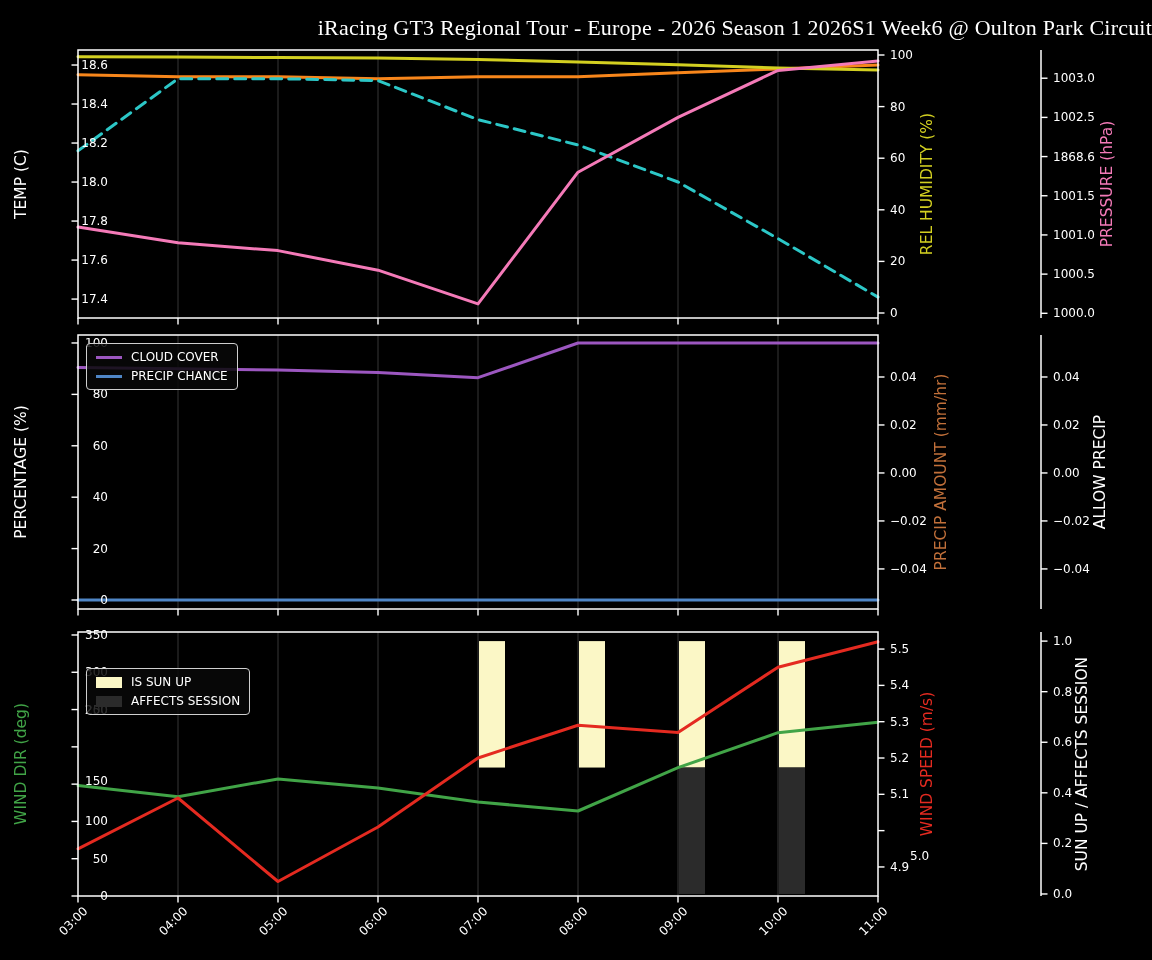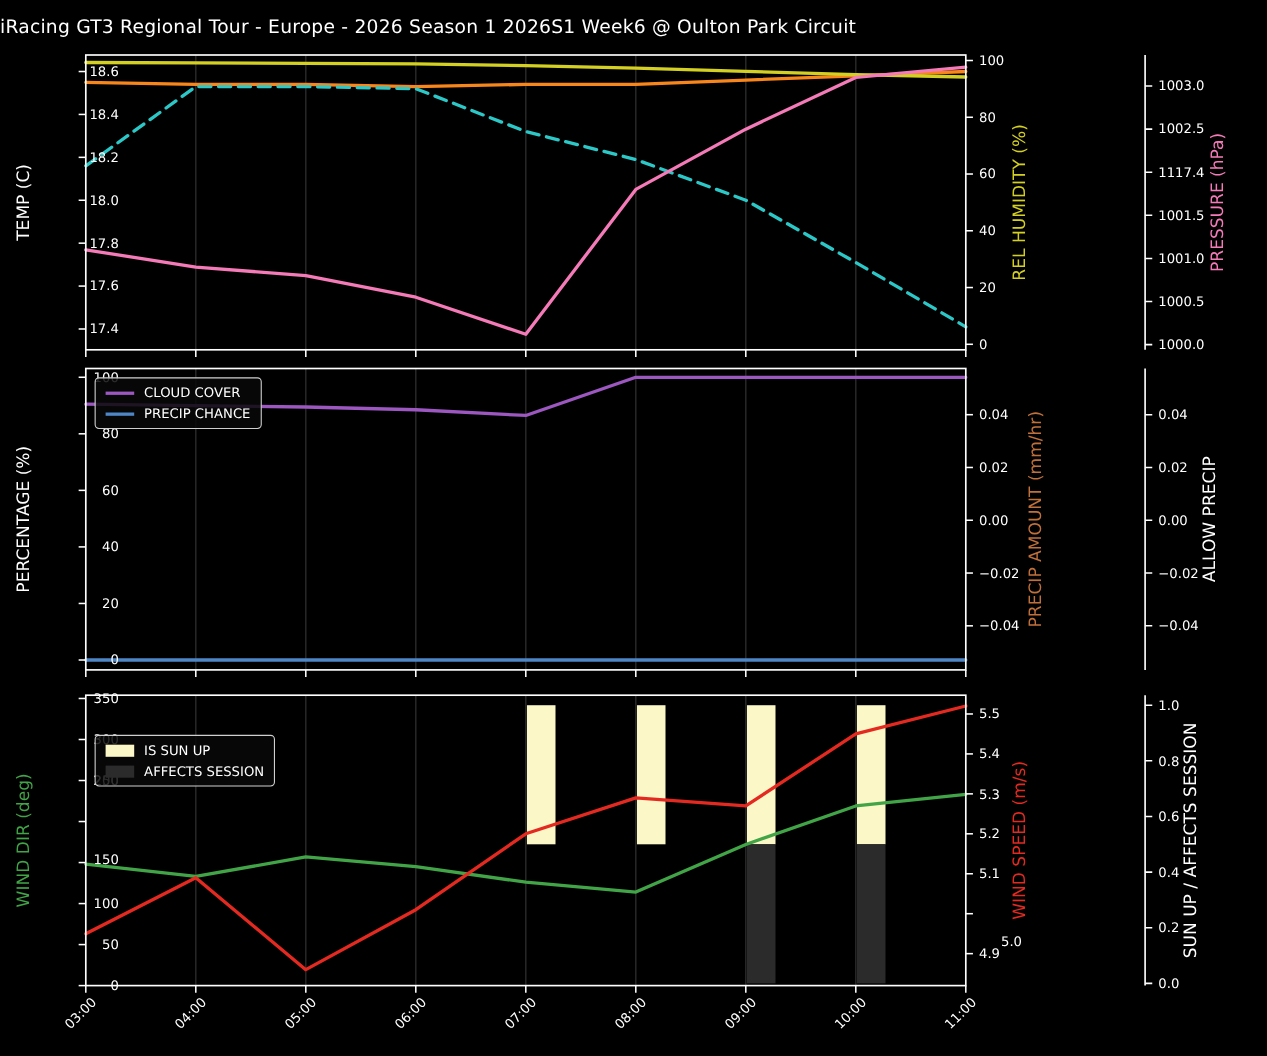--- a/index.html
+++ b/index.html
@@ -1,19 +1,19 @@
 <!DOCTYPE html>
 <html><head>
 <meta charset="utf-8">
 <style>
   html,body { margin:0; padding:0; background:#000; }
   body { width:1152px; height:960px; font-family:"DejaVu Sans", sans-serif; }
   .fig { position:relative; width:1152px; height:960px; background:#000; overflow:hidden; }
-  .fig-title { position:absolute; top:15px; left:0; width:100%; text-align:left;
-               color:#fff; font-size:17px; letter-spacing:0.2px; }
+  .fig-title { position:absolute; top:15px; left:0; width:100%; text-align:right;
+               color:#fff; font-size:22px; letter-spacing:0.2px;font-family:Liberation Serif, serif; }
   #chart-svg { position:absolute; left:0; top:0; }
   #labels { position:absolute; left:0; top:0; width:1152px; height:960px; pointer-events:none; }
   .axis-label { position:absolute; white-space:nowrap; font-size:15.5px; color:#fff;
                 transform:translate(-50%,-50%) rotate(-90deg); }
   .ytl { position:absolute; color:#fff; font-size:12px; line-height:16px; white-space:nowrap; }
   .ytl.right-align { text-align:right; width:68px; left:0;padding-left:40px; }
   .xlab { position:absolute; width:0; height:0; }
   .xlab span { position:absolute; right:0; top:0; white-space:nowrap; color:#fff; font-size:12px;
                transform-origin:100% 0%; transform:rotate(-45deg); }
   .legend { position:absolute; border:1px solid #cfcfcf; border-radius:4px;
@@ -167,21 +167,21 @@
       <div class="ytl right-align" style="top:252.06986899563304px;">17.6</div>
       <div class="ytl right-align" style="top:291.08005822416345px;">17.4</div>
       <div class="ytl" style="left:890px;top:47.005005775895256px;">100</div>
       <div class="ytl" style="left:890px;top:98.60300346553714px;">80</div>
       <div class="ytl" style="left:890px;top:150.20100115517906px;">60</div>
       <div class="ytl" style="left:890px;top:201.79899884482097px;">40</div>
       <div class="ytl" style="left:890px;top:253.39699653446286px;">20</div>
       <div class="ytl" style="left:890px;top:304.99499422410474px;">0</div>
       <div class="ytl" style="left:1053px;top:70.21052631579087px;">1003.0</div>
       <div class="ytl" style="left:1053px;top:109.39181286549896px;">1002.5</div>
-      <div class="ytl" style="left:1053px;top:148.57309941520703px;">1117.4</div>
+      <div class="ytl" style="left:1053px;top:148.57309941520703px;">1868.6</div>
       <div class="ytl" style="left:1053px;top:187.75438596491512px;">1001.5</div>
       <div class="ytl" style="left:1053px;top:226.93567251462315px;">1001.0</div>
       <div class="ytl" style="left:1053px;top:266.11695906433124px;">1000.5</div>
       <div class="ytl" style="left:1053px;top:305.29824561403933px;">1000.0</div>
       <div class="ytl right-align" style="top:334.968105065666px;">100</div>
       <div class="ytl right-align" style="top:386.375234521576px;">80</div>
       <div class="ytl right-align" style="top:437.78236397748594px;">60</div>
       <div class="ytl right-align" style="top:489.18949343339585px;">40</div>
       <div class="ytl right-align" style="top:540.5966228893058px;">20</div>
       <div class="ytl right-align" style="top:592.0037523452157px;">0</div>

